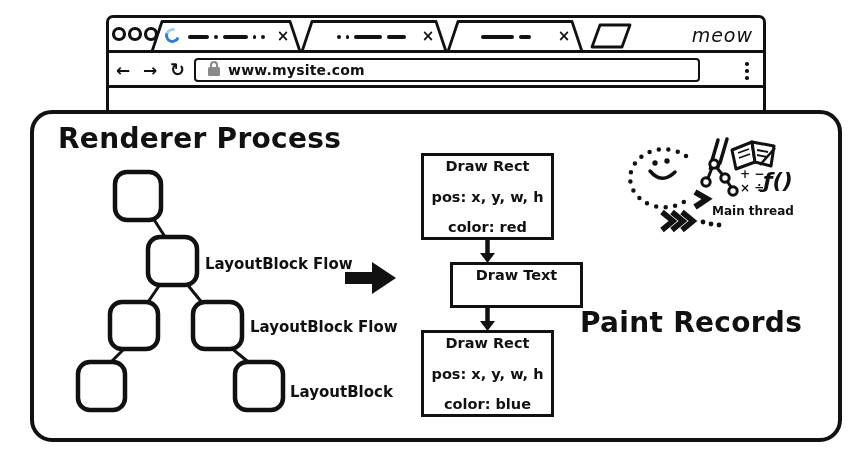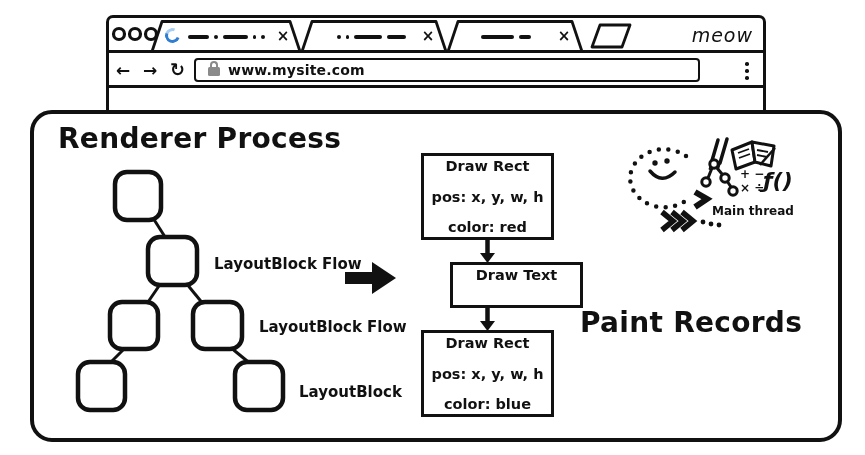--- a/index.html
+++ b/index.html
@@ -51,21 +51,21 @@
   .kebab{position:absolute;left:634px;top:5px;width:8px;height:24px;
     display:flex;flex-direction:column;align-items:center;justify-content:center;gap:3.5px;}
   .kebab i{width:3.5px;height:3.5px;border-radius:50%;background:#111;}
   
   .panel{
     position:absolute;left:30px;top:110px;width:812px;height:332px;box-sizing:border-box;
     border:4.5px solid #111;border-radius:22px;background:#fff;z-index:2;
   }
   .panel svg.art{position:absolute;left:0;top:0;}
   .ptitle{position:absolute;left:24px;top:8px;font-size:28px;font-weight:bold;letter-spacing:.3px;}
-  .treelabel{position:absolute;font-size:15px;font-weight:bold;white-space:nowrap;margin-left:9px;}
+  .treelabel{position:absolute;font-size:15px;font-weight:bold;white-space:nowrap;}
   .pbox{
     position:absolute;left:387px;width:133px;box-sizing:border-box;border:3.5px solid #111;
     background:#fff;display:flex;flex-direction:column;align-items:center;justify-content:space-between;
     text-align:center;font-size:14.5px;font-weight:bold;line-height:20px;
   }
   .pbox1{top:39px;height:87px;}
   .pbox2{top:148px;height:46px;margin-left:29px;}
   .pbox3{top:216px;height:87px;}
   .pheading{position:absolute;left:546px;top:192px;font-size:28px;font-weight:bold;letter-spacing:.3px;}
   .mainthread{position:absolute;left:678px;top:90px;font-size:12px;font-weight:bold;white-space:nowrap;}

